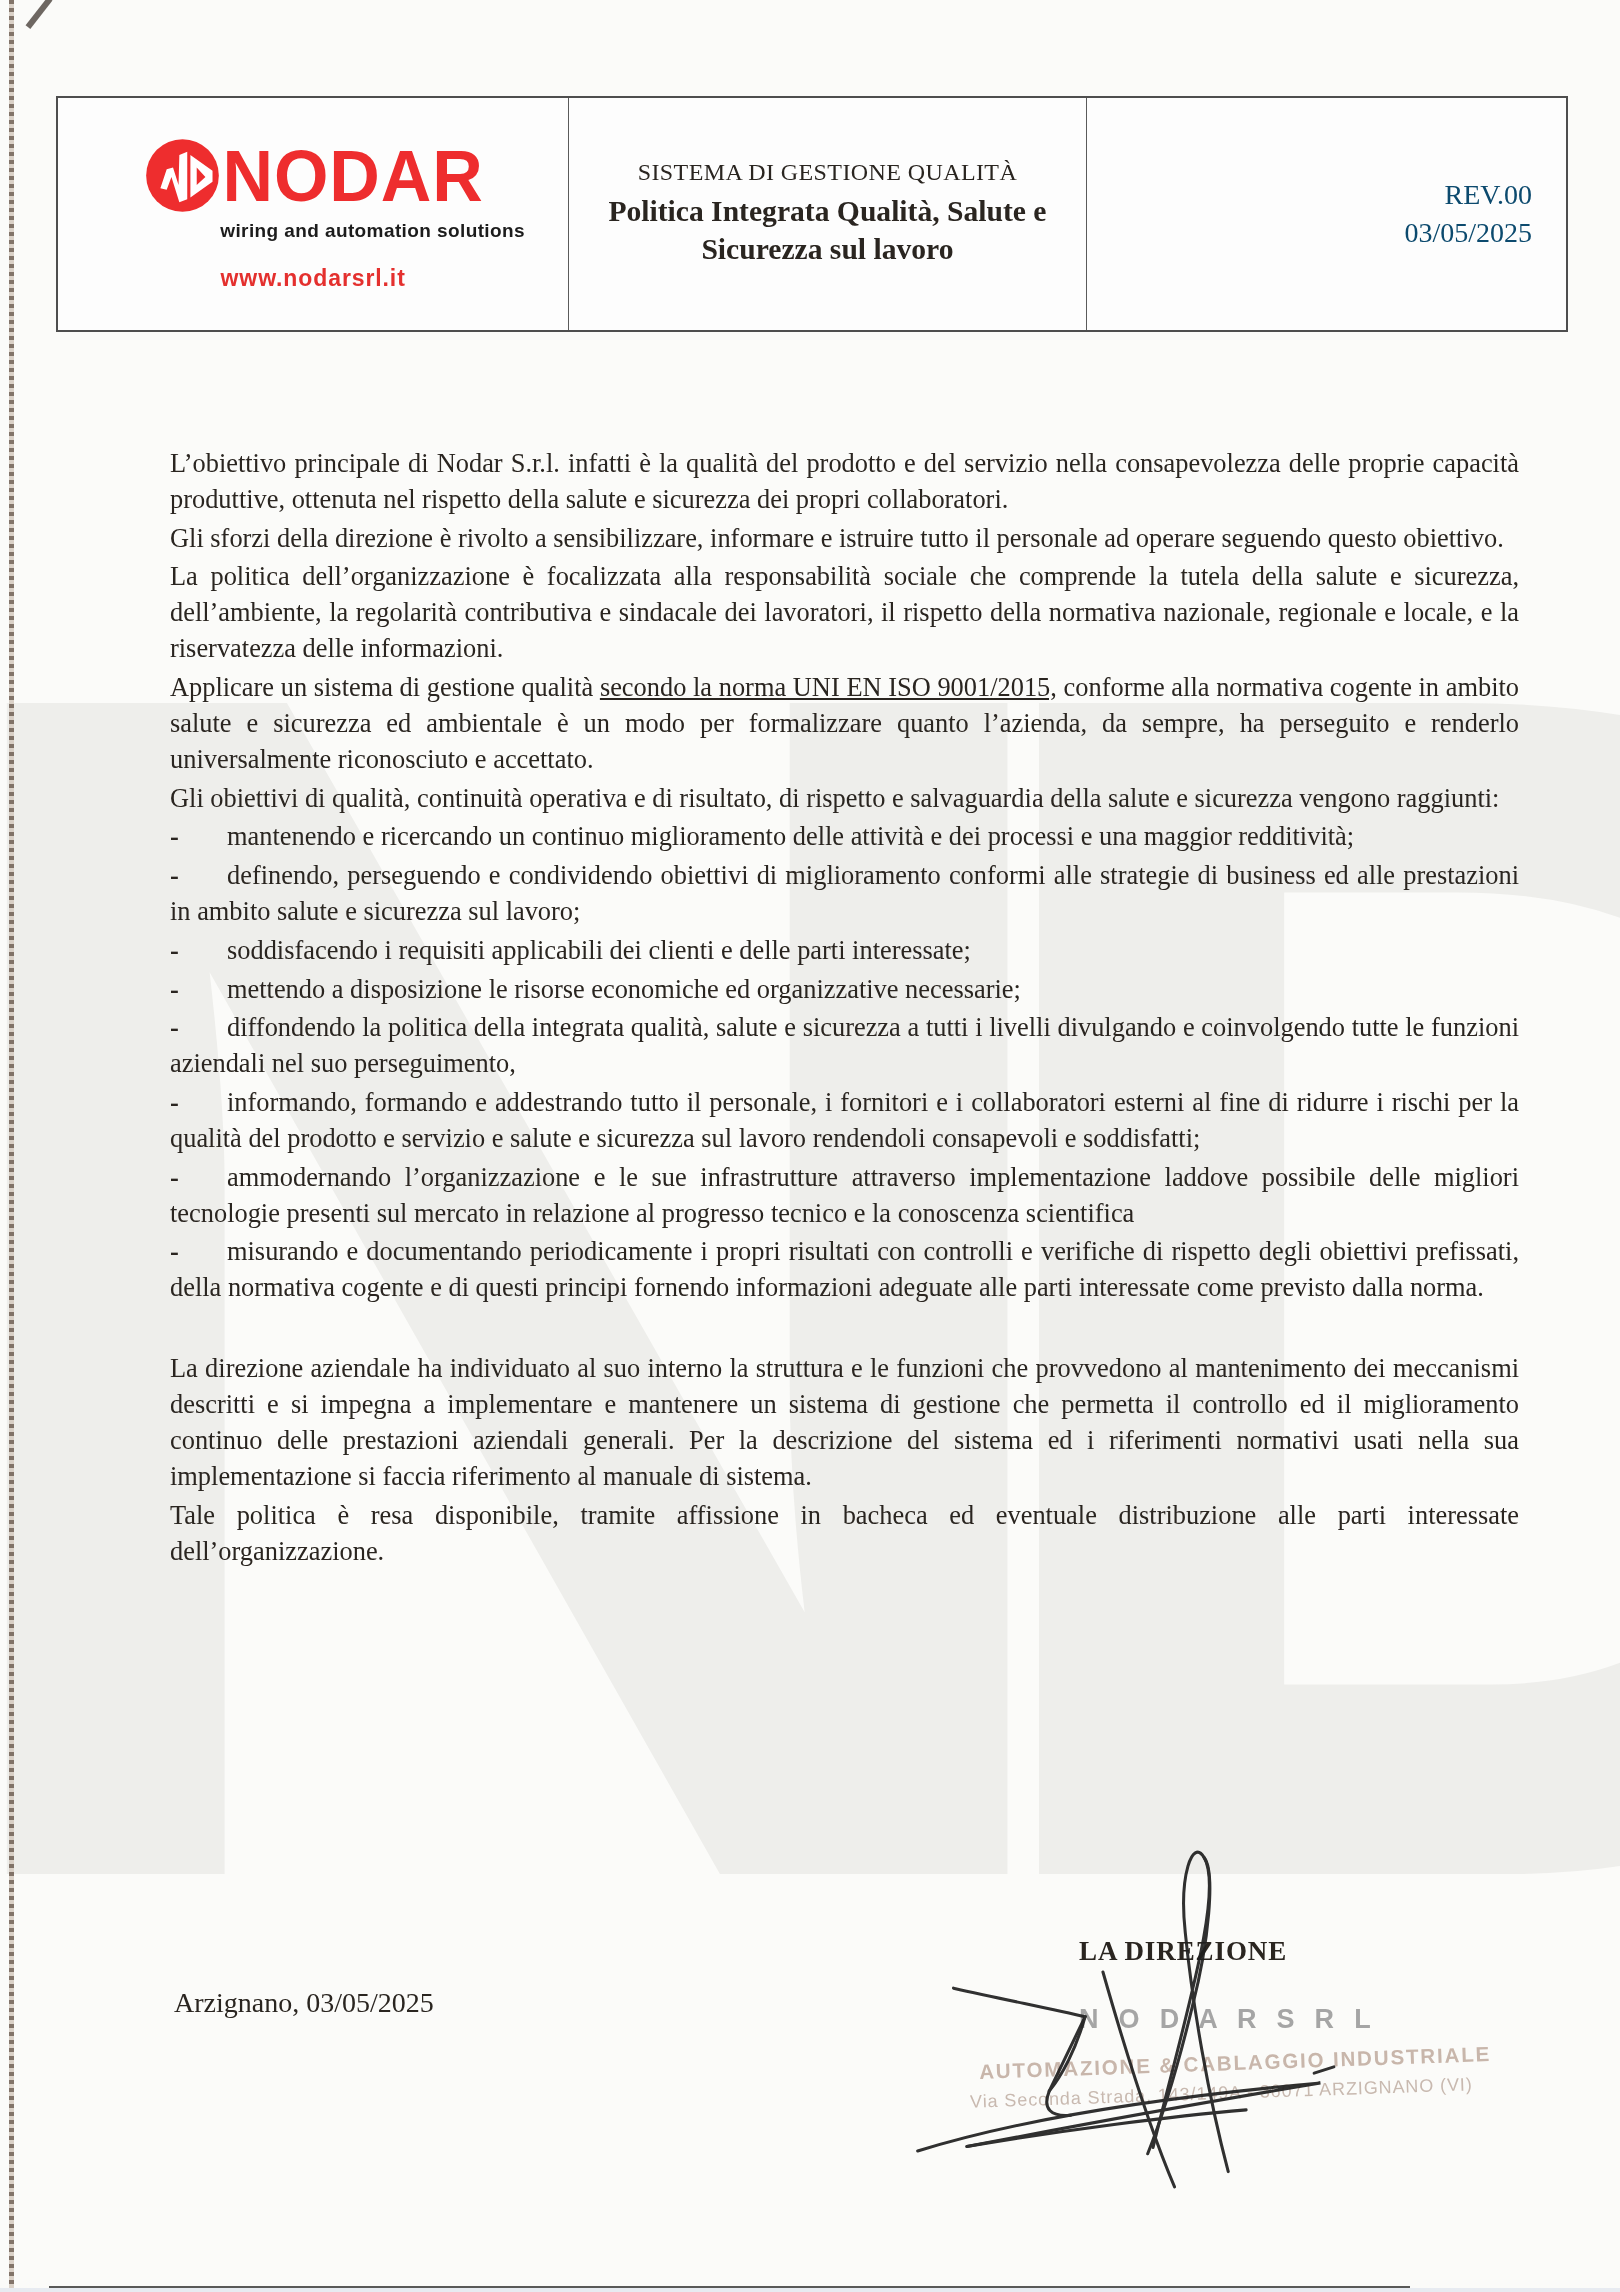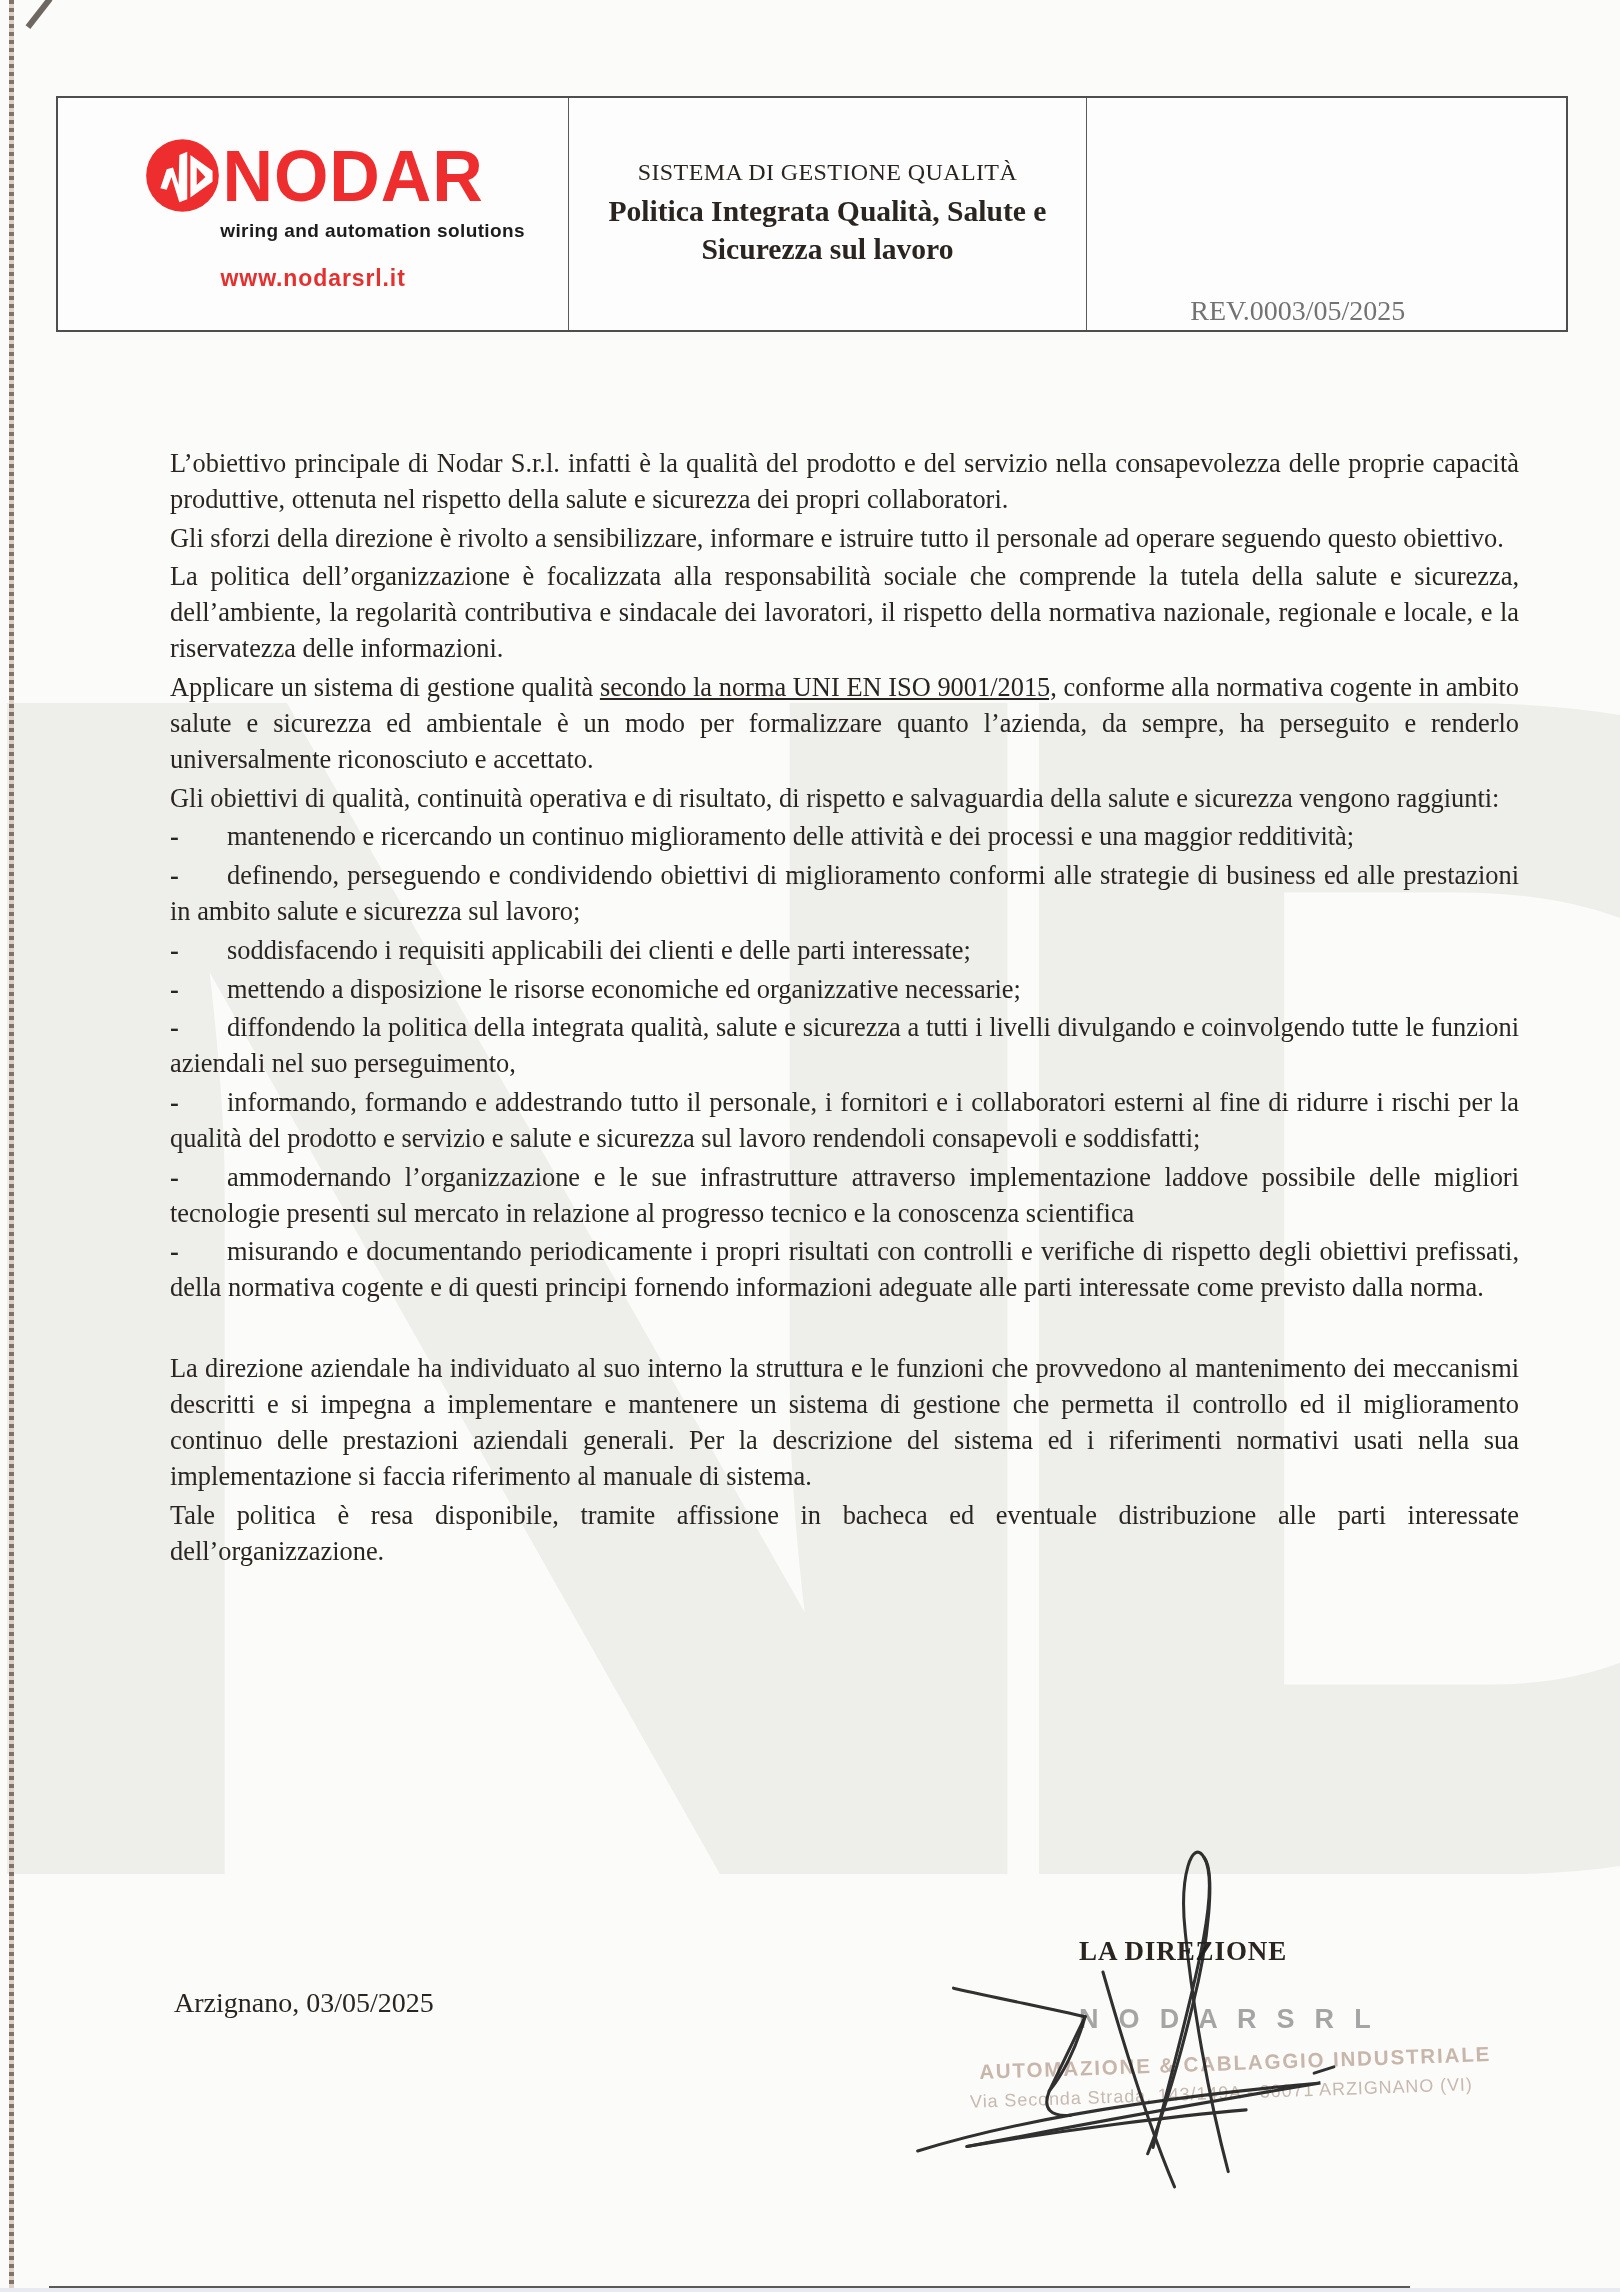--- a/index.html
+++ b/index.html
@@ -24,22 +24,22 @@
   }
   
   .header-box{
     position:absolute;left:56px;top:96px;width:1512px;height:236px;z-index:2;
     border:2.7px solid #4e4e4e;box-sizing:border-box;display:flex;background:rgba(255,255,255,.6);
   }
   .hcell{box-sizing:border-box;height:100%;}
   .cell-logo{width:511px;display:flex;flex-direction:column;align-items:center;justify-content:center;}
   .cell-title{width:519px;border-left:1.8px solid #5a5a5a;border-right:1.8px solid #5a5a5a;
     display:flex;flex-direction:column;align-items:center;justify-content:center;text-align:center;padding:0 19.7px;}
-  .cell-rev{width:480px;display:flex;flex-direction:row;justify-content:center;align-items:flex-end;
-    padding-right:57px;font-size:28px;line-height:1.35;color:#737373;}
+  .cell-rev{width:480px;display:flex;flex-direction:column;justify-content:center;align-items:flex-end;
+    padding-right:34px;font-size:28px;line-height:1.35;color:#0c4a6e;}
   .logo-row{display:flex;align-items:center;gap:1px;}
   .wordmark{font-family:"Liberation Sans", sans-serif;font-weight:bold;font-size:70px;
     color:#ee2d2e;letter-spacing:0.9px;transform:scaleY(1.02);line-height:1;}
   .tagline{font-family:"Liberation Sans", sans-serif;font-weight:bold;font-size:19px;color:#1c1c1c;
     margin-top:1.8px;margin-left:119px;letter-spacing:0.4px;}
   .website{font-family:"Liberation Sans", sans-serif;font-weight:bold;font-size:23px;color:#e4302e;
     margin-top:23px;letter-spacing:0.9px;}
   .title1{font-size:24px;letter-spacing:0.4px;margin-bottom:5.4px;}
   .title2{font-size:29.6px;font-weight:bold;line-height:1.3;}
   

